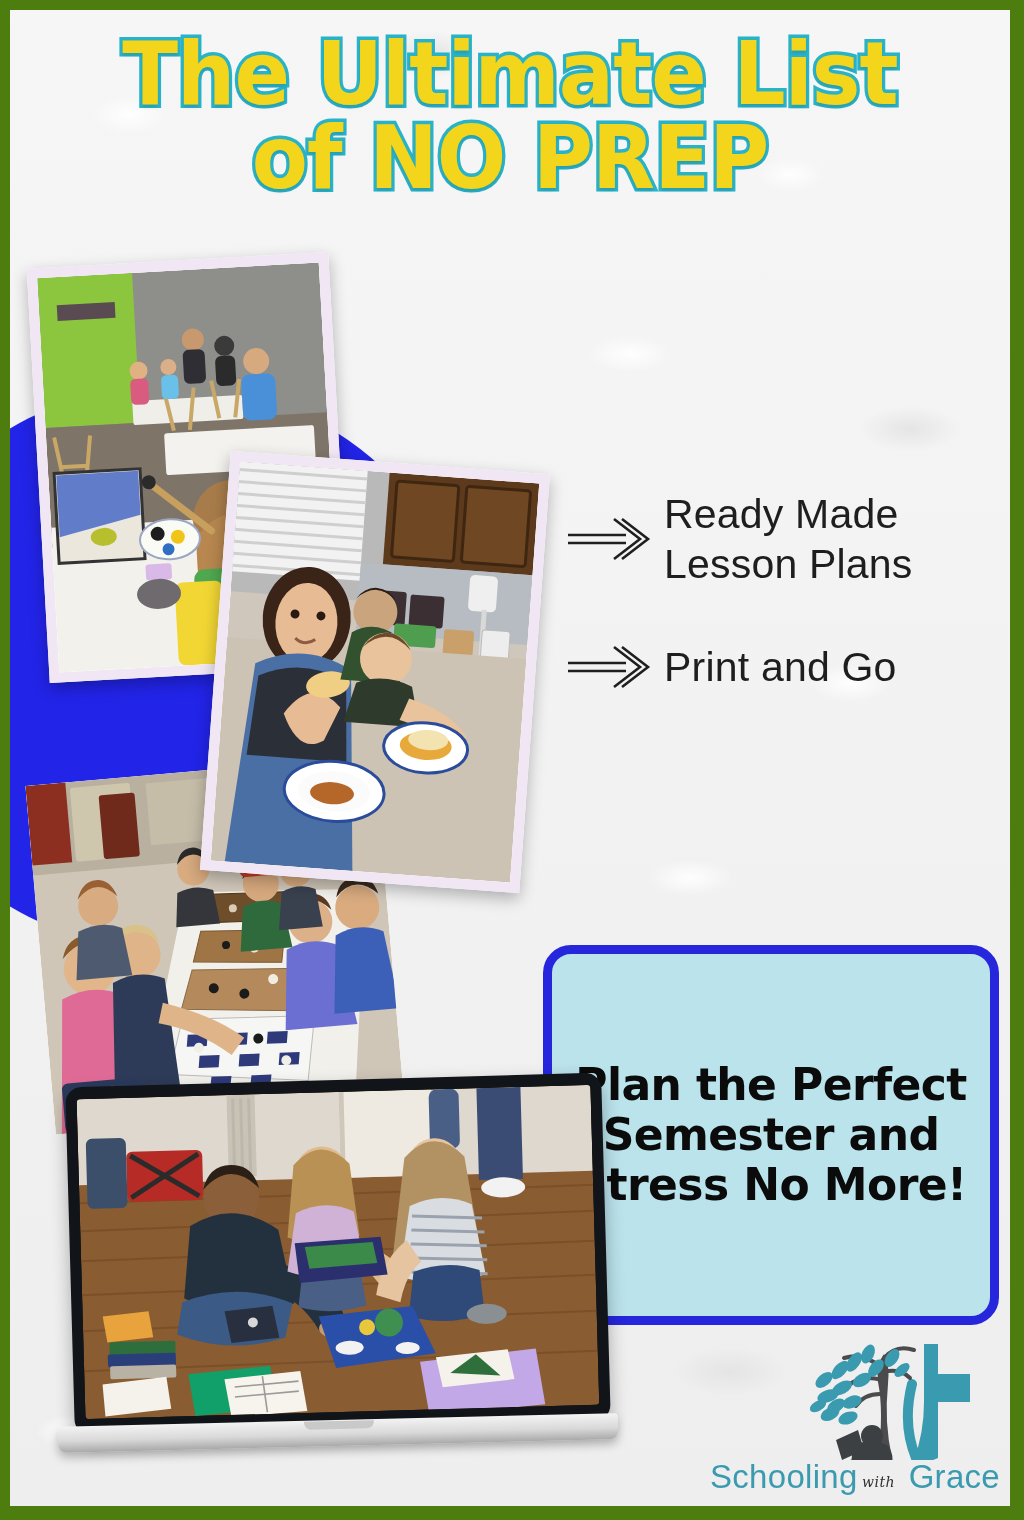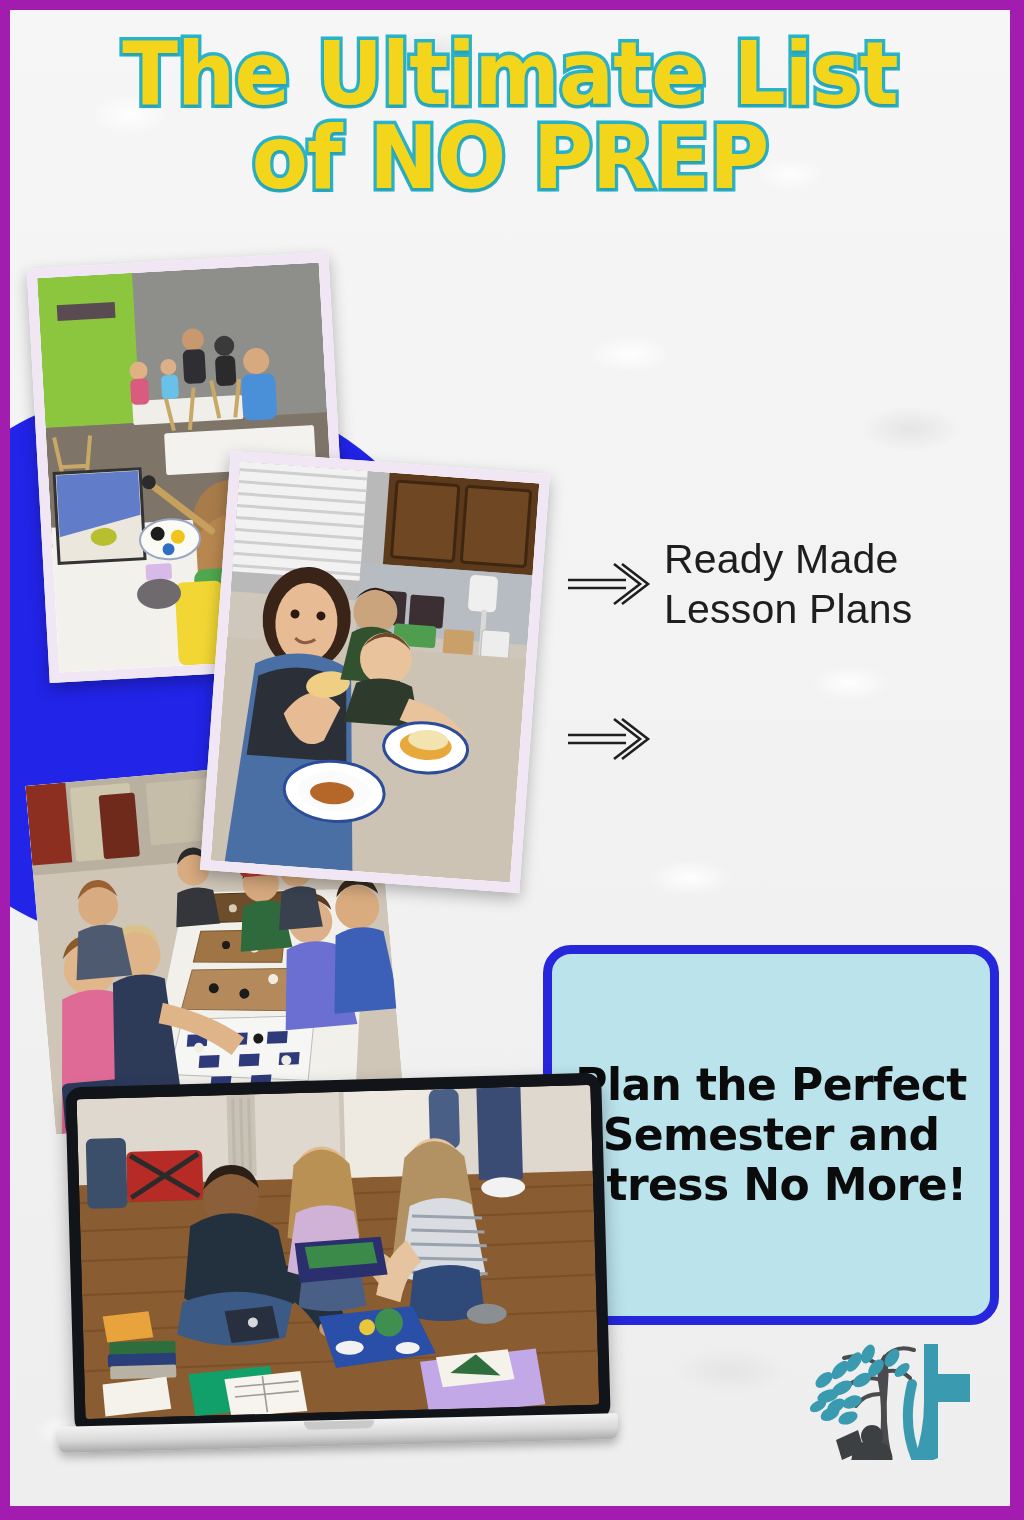--- a/index.html
+++ b/index.html
@@ -13,21 +13,21 @@
     height: 1520px;
     overflow: hidden;
     font-family: "Liberation Sans", sans-serif;
   }
 
   
   #poster {
     position: relative;
     width: 1024px;
     height: 1520px;
-    background: #a21caf;
+    background: #4d7c0f;
     overflow: hidden;
   }
   #canvas {
     position: absolute;
     left: 10px;
     top: 10px;
     width: 1000px;
     height: 1496px;
     overflow: hidden;
     background: #f4f4f4;
@@ -112,21 +112,20 @@
     position: absolute;
     left: 556px;
     top: 474px;
     width: 440px;
   }
   .bullet {
     display: flex;
     align-items: center;
     min-height: 110px;
     margin-bottom: 18px;
-    margin-top: 45px;
   }
   .bullet .arrow {
     flex: 0 0 86px;
     height: 44px;
     position: relative;
     margin-right: 12px;
   }
   .bullet .arrow svg { display: block; }
   .bullet .btext {
     font-family: "Liberation Sans", sans-serif;
@@ -256,20 +255,21 @@
         <span class="arrow">
           <svg width="86" height="44" viewBox="0 0 86 44" aria-hidden="true">
             <g fill="none" stroke="#1f1f1f" stroke-width="2.6">
               <line x1="2" y1="18" x2="60" y2="18"></line>
               <line x1="2" y1="26" x2="60" y2="26"></line>
               <polyline points="56,2 82,22 56,42"></polyline>
               <polyline points="48,2 74,22 48,42"></polyline>
             </g>
           </svg>
         </span>
+        <span class="btext">Print and Go</span>
       </div>
 
 
     </div>
 
     <div class="callout">
       <div class="callout-text">Plan the Perfect
 Semester and
 Stress No More!</div>
     </div>
@@ -602,16 +602,21 @@
         </g>
 
         <g fill="#3c4043">
           <circle cx="66" cy="96" r="11"></circle>
           <path d="M52 104 q16 -8 30 2 q6 8 4 18 h-40 q-2 -12 6 -20z"></path>
           <path d="M30 100 l22 -10 l6 20 l-22 10 z"></path>
           <path d="M44 120 q16 -6 34 0 l0 4 h-34z"></path>
         </g>
       </svg>
 
+      <div class="wordmark">
+        <span class="w-left">Schooling</span>
+        <span class="w-mid">with</span>
+        <span class="w-right">Grace</span>
+      </div>
     </div>
 
   </div>
 </div>
 
 </body></html>

